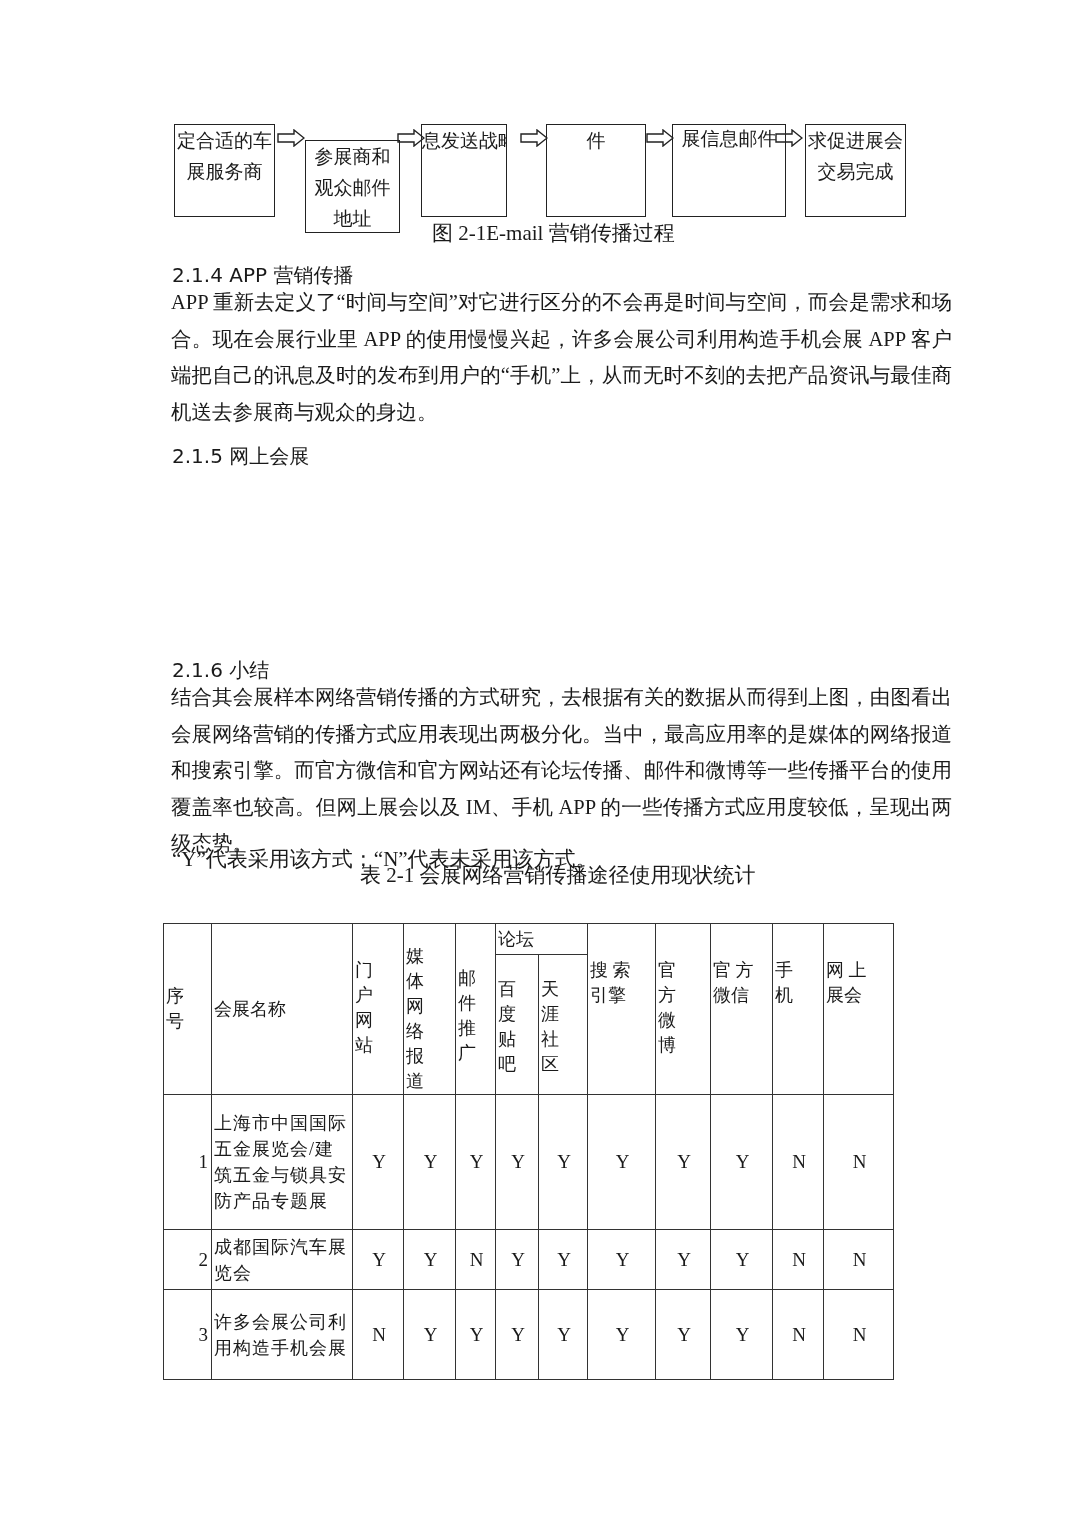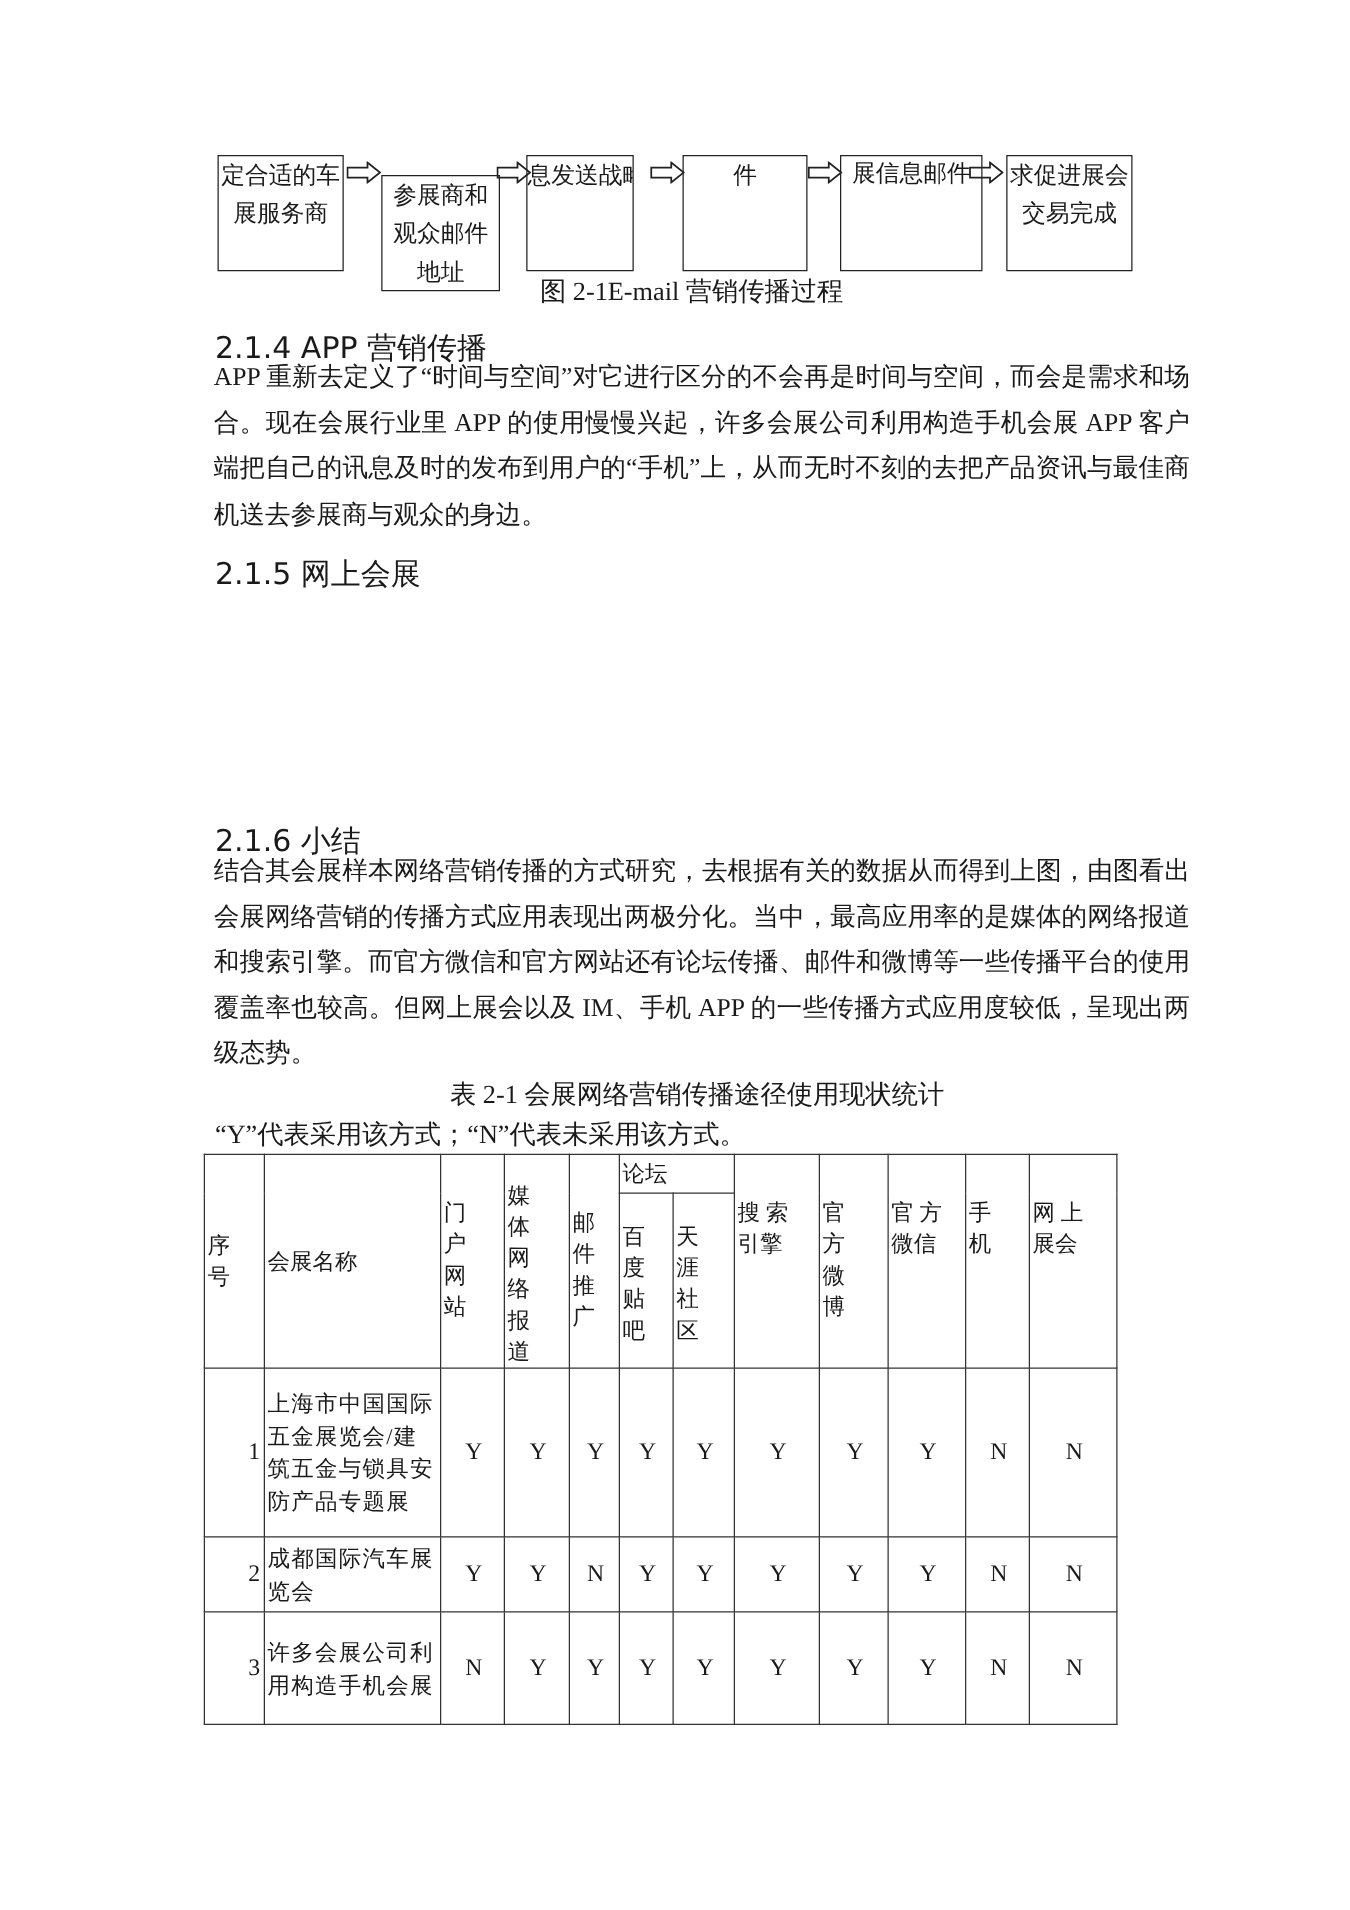--- a/index.html
+++ b/index.html
@@ -4,21 +4,21 @@
 <style>
   html, body { margin:0; padding:0; background:#ffffff; }
   body { width:1080px; height:1528px; position:relative; overflow:hidden;
          font-family:"Liberation Serif","DejaVu Serif",serif; color:#1a1a1a; }
   
   .fbox { position:absolute; top:124px; height:93px; border:1.5px solid #222; box-sizing:border-box;
           font-size:19px; line-height:31px; text-align:center; overflow:hidden; white-space:nowrap; }
   .farrow { position:absolute; top:129px; width:28px; height:18px; }
   .caption { position:absolute; font-size:21px; white-space:nowrap; }
   .heading { position:absolute; left:172px; font-family:"DejaVu Sans","Liberation Sans",sans-serif;
-             font-size:24px; white-space:nowrap; }
+             font-size:20px; white-space:nowrap; }
   .para { position:absolute; left:130px; width:822px; font-size:20.5px; line-height:36.5px;
           text-align:justify; }
   .para .indent { padding-left:41px; }
   table.stats { position:absolute; left:163px; top:923px; border-collapse:collapse; font-size:18px; }
   table.stats td { border:1.5px solid #333; padding:0 0 0 2px; vertical-align:top; box-sizing:border-box; }
   .vt { line-height:25px; }
   .yn { text-align:center; vertical-align:middle !important; font-size:19px; }
   .num { text-align:right; vertical-align:middle !important; padding-right:3px !important; font-size:19px; }
   .name { line-height:26px; letter-spacing:1px; }
 </style>
@@ -80,21 +80,21 @@
 <div class="heading" style="top:443px;">2.1.5 网上会展</div>
 <div class="para" style="top:465px;">
 </div>
 
 <div class="heading" style="top:657px;">2.1.6 小结</div>
 <div class="para" style="top:679px;">
   <div class="indent">结合其会展样本网络营销传播的方式研究，去根据有关的数据从而得到上图，由图看出会展网络营销的传播方式应用表现出两极分化。当中，最高应用率的是媒体的网络报道和搜索引擎。而官方微信和官方网站还有论坛传播、邮件和微博等一些传播平台的使用覆盖率也较高。但网上展会以及 IM、手机 APP 的一些传播方式应用度较低，呈现出两级态势。</div>
 </div>
 
 <div class="caption" style="left:360px;top:861px;">表 2-1  会展网络营销传播途径使用现状统计</div>
-<div class="caption" style="left:172px;top:893px;">“Y”代表采用该方式；“N”代表未采用该方式。</div>
+<div class="caption" style="left:172px;top:845px;">“Y”代表采用该方式；“N”代表未采用该方式。</div>
 
 <table class="stats">
   <colgroup>
     <col style="width:48px">
       <col style="width:141px">
       <col style="width:51px">
       <col style="width:52px">
     <col style="width:40px">
       <col style="width:43px">
       <col style="width:49px">

